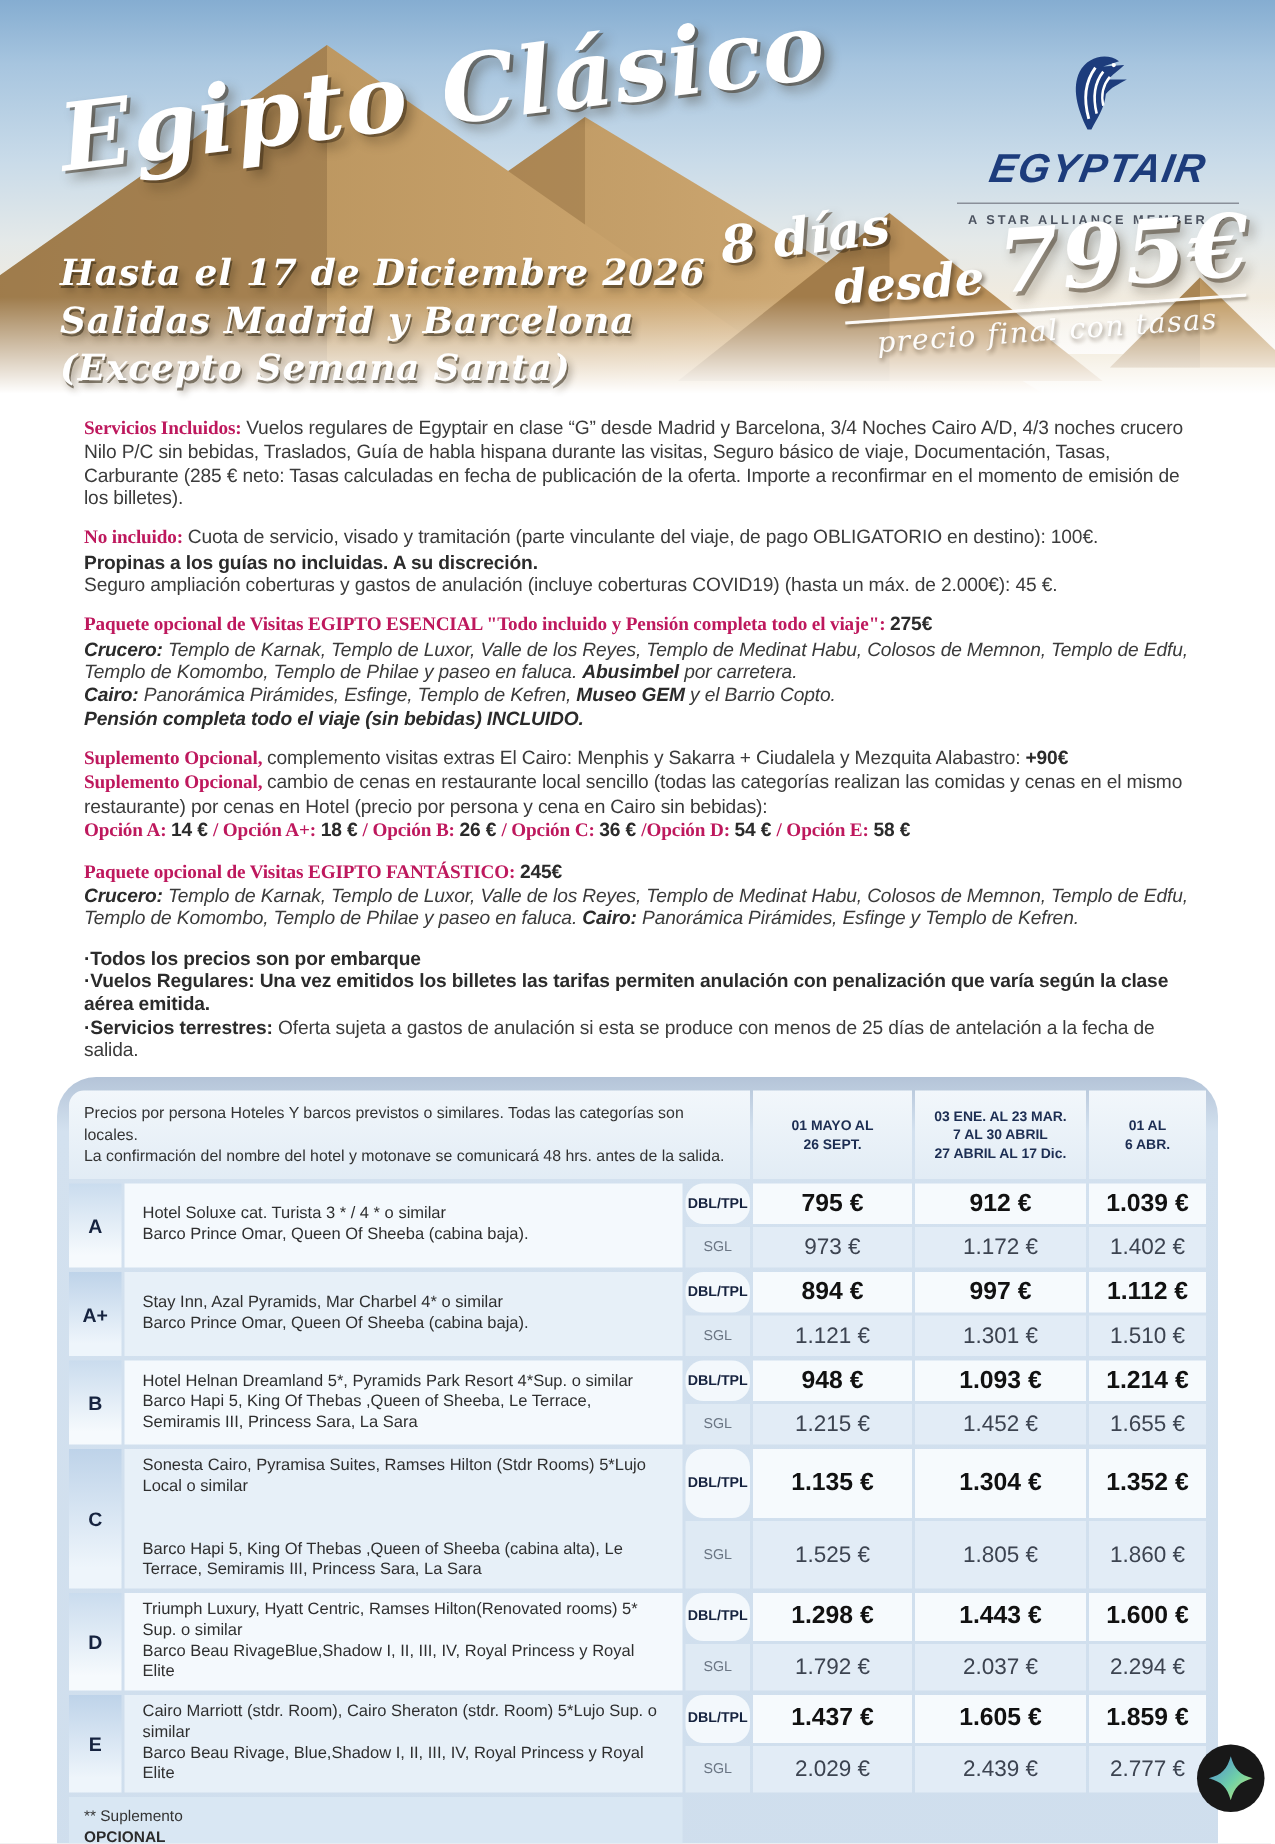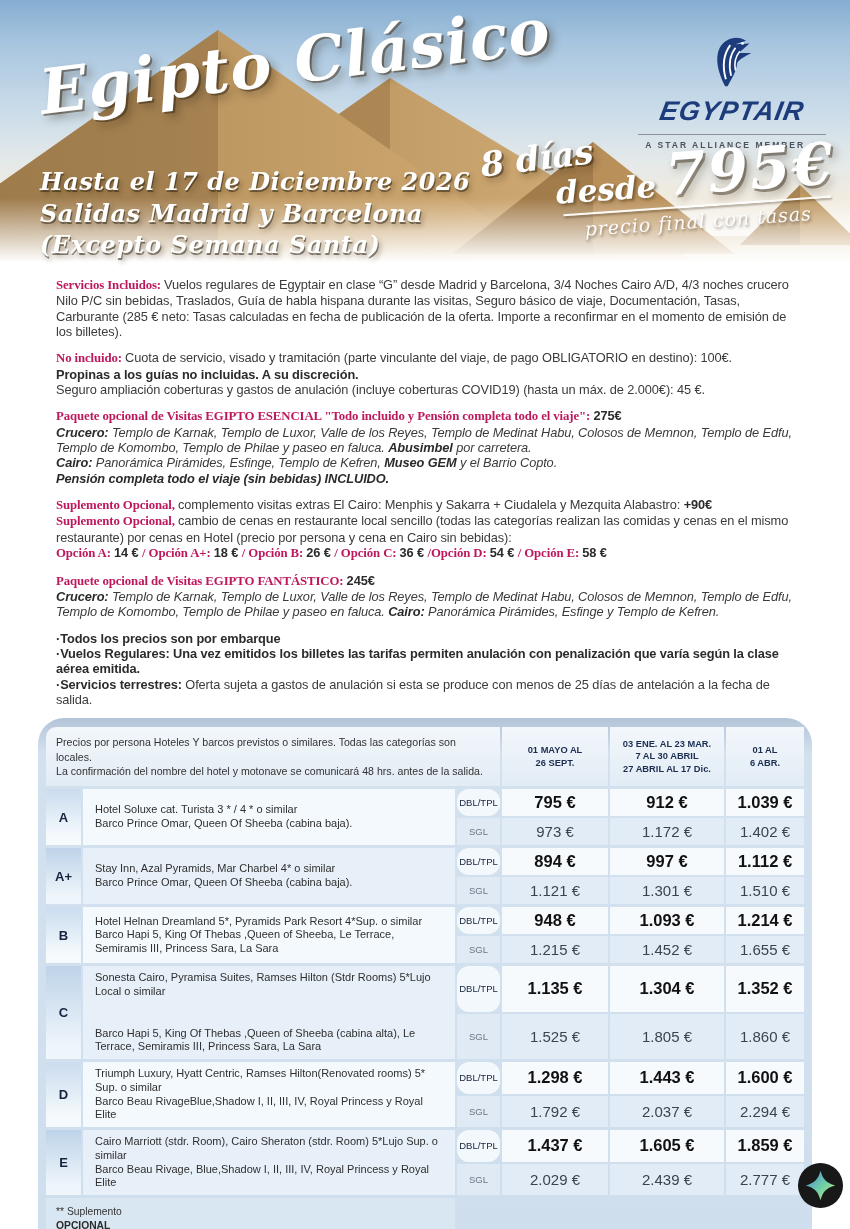--- a/index.html
+++ b/index.html
@@ -82,21 +82,21 @@
     grid-row:1/3; background:linear-gradient(180deg,#cadcee 0%,#f6fafd 85%);
     justify-content:center; font-weight:700; color:#16233f; font-size:13px;
   }
   .desc {
     grid-row:1/3; background:#f4f9fd; padding:5px 12px; font-size:11px; line-height:1.25;
     color:#2f2f2f; flex-direction:column; align-items:flex-start; justify-content:center;
   }
   .tblock.alt .desc { background:#e7f0f8; }
   .tblock.alt .letter { background:linear-gradient(180deg,#bed3e9 0%,#eef5fb 85%); }
   .lab { justify-content:center; font-size:9.5px; min-height:27px; }
-  .lab.dbl { background:#f3f8fc; font-weight:400; color:#16233f;border-radius:12px; }
+  .lab.dbl { background:#f3f8fc; font-weight:700; color:#16233f;border-radius:12px; }
   .lab.sgl { background:#dfeaf4; color:#6b7684; }
   .pr { justify-content:center; min-height:27px; }
   .pr.dbl { background:#f6fafd; font-weight:700; color:#111; font-size:16.5px; }
   .pr.sgl { background:#e2ecf6; color:#3c4350; font-size:15px; }
   .tnote .nleft {
     grid-column:1/3; background:#d9e7f3; font-size:10.3px; line-height:1.3; color:#333;
     padding:7px 10px; display:flex; flex-direction:column; justify-content:center; border-radius:0 0 0 8px;
   }
   .tnote .nright { grid-column:3/7; display:flex; flex-direction:column; gap:2px; }
   .tnote .nval { flex:1; display:flex; align-items:center; justify-content:center; font-size:11.5px; color:#333; }

